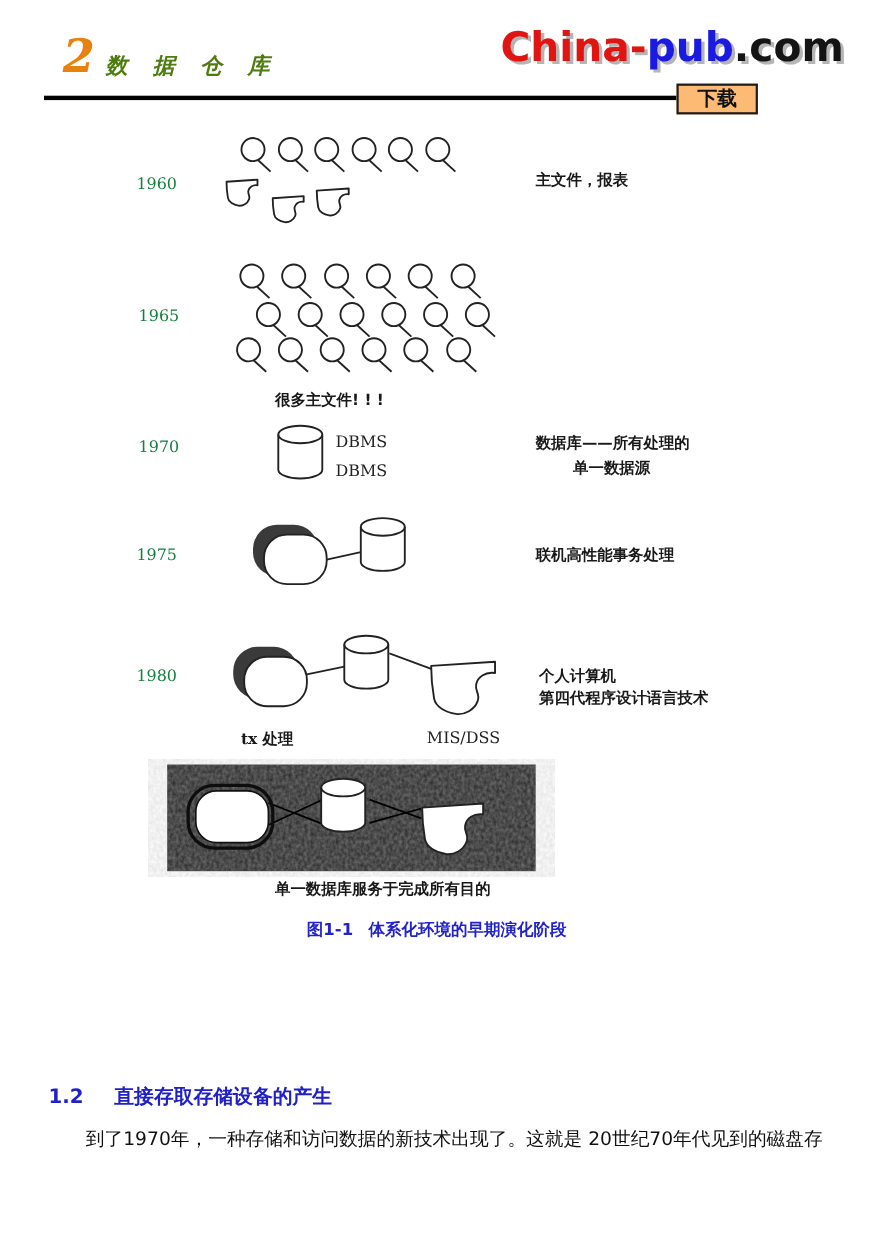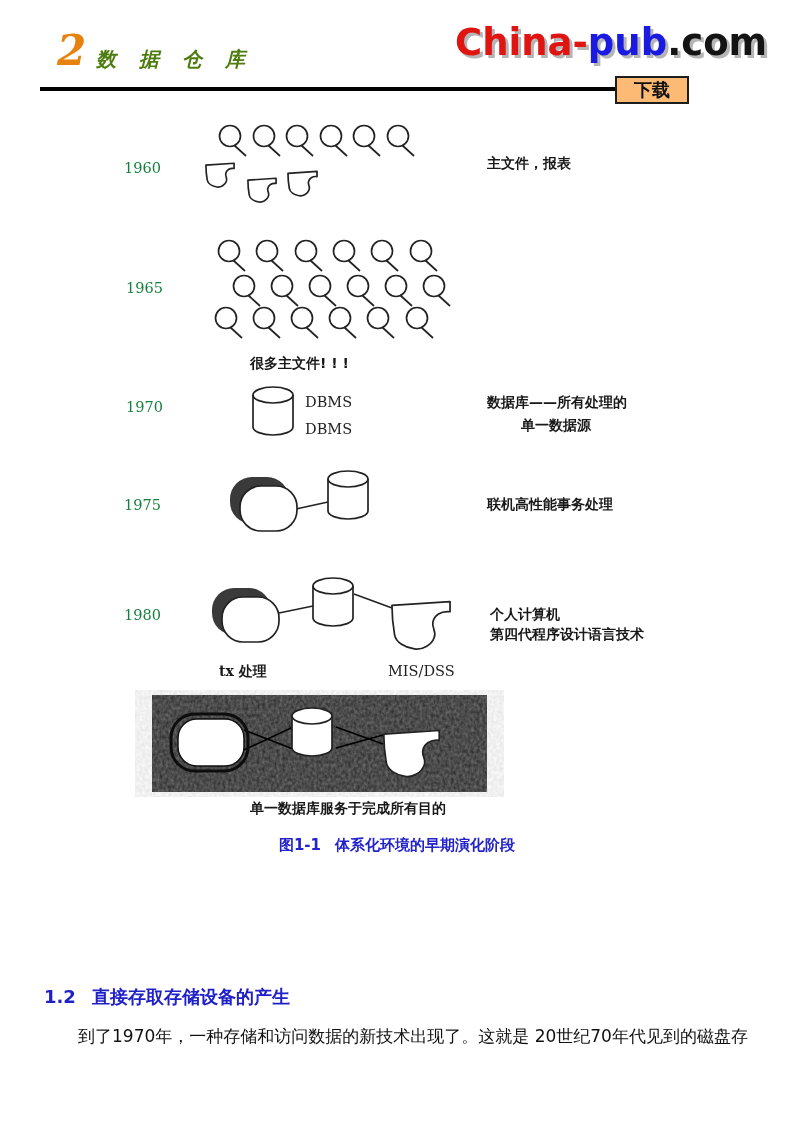--- a/index.html
+++ b/index.html
@@ -46,21 +46,21 @@
 
   
   .para {
     left:44px; width:706px; font-size:17px; line-height:28.5px;
     text-align:justify; text-indent:2em; color:#111;
     font-family:"DejaVu Sans","Liberation Sans",sans-serif;
   }
   .p1 { top:866px; }
   .p2 { top:1022px; }
   .sechead { left:44px; top:985px; color:#2020C8; font-weight:bold; font-size:18px; }
-  .sechead .num { margin-right:16px; }
+  .sechead .num { margin-right:28px; }
 </style>
 </head>
 <body>
 
 <div class="page">
 
   <div class="abs pagenum">2</div>
   <div class="abs booktitle">数 据 仓 库</div>
   <div class="abs logo">
     <span class="red">China-</span><span class="blue">pub</span><span class="blk">.com</span>

